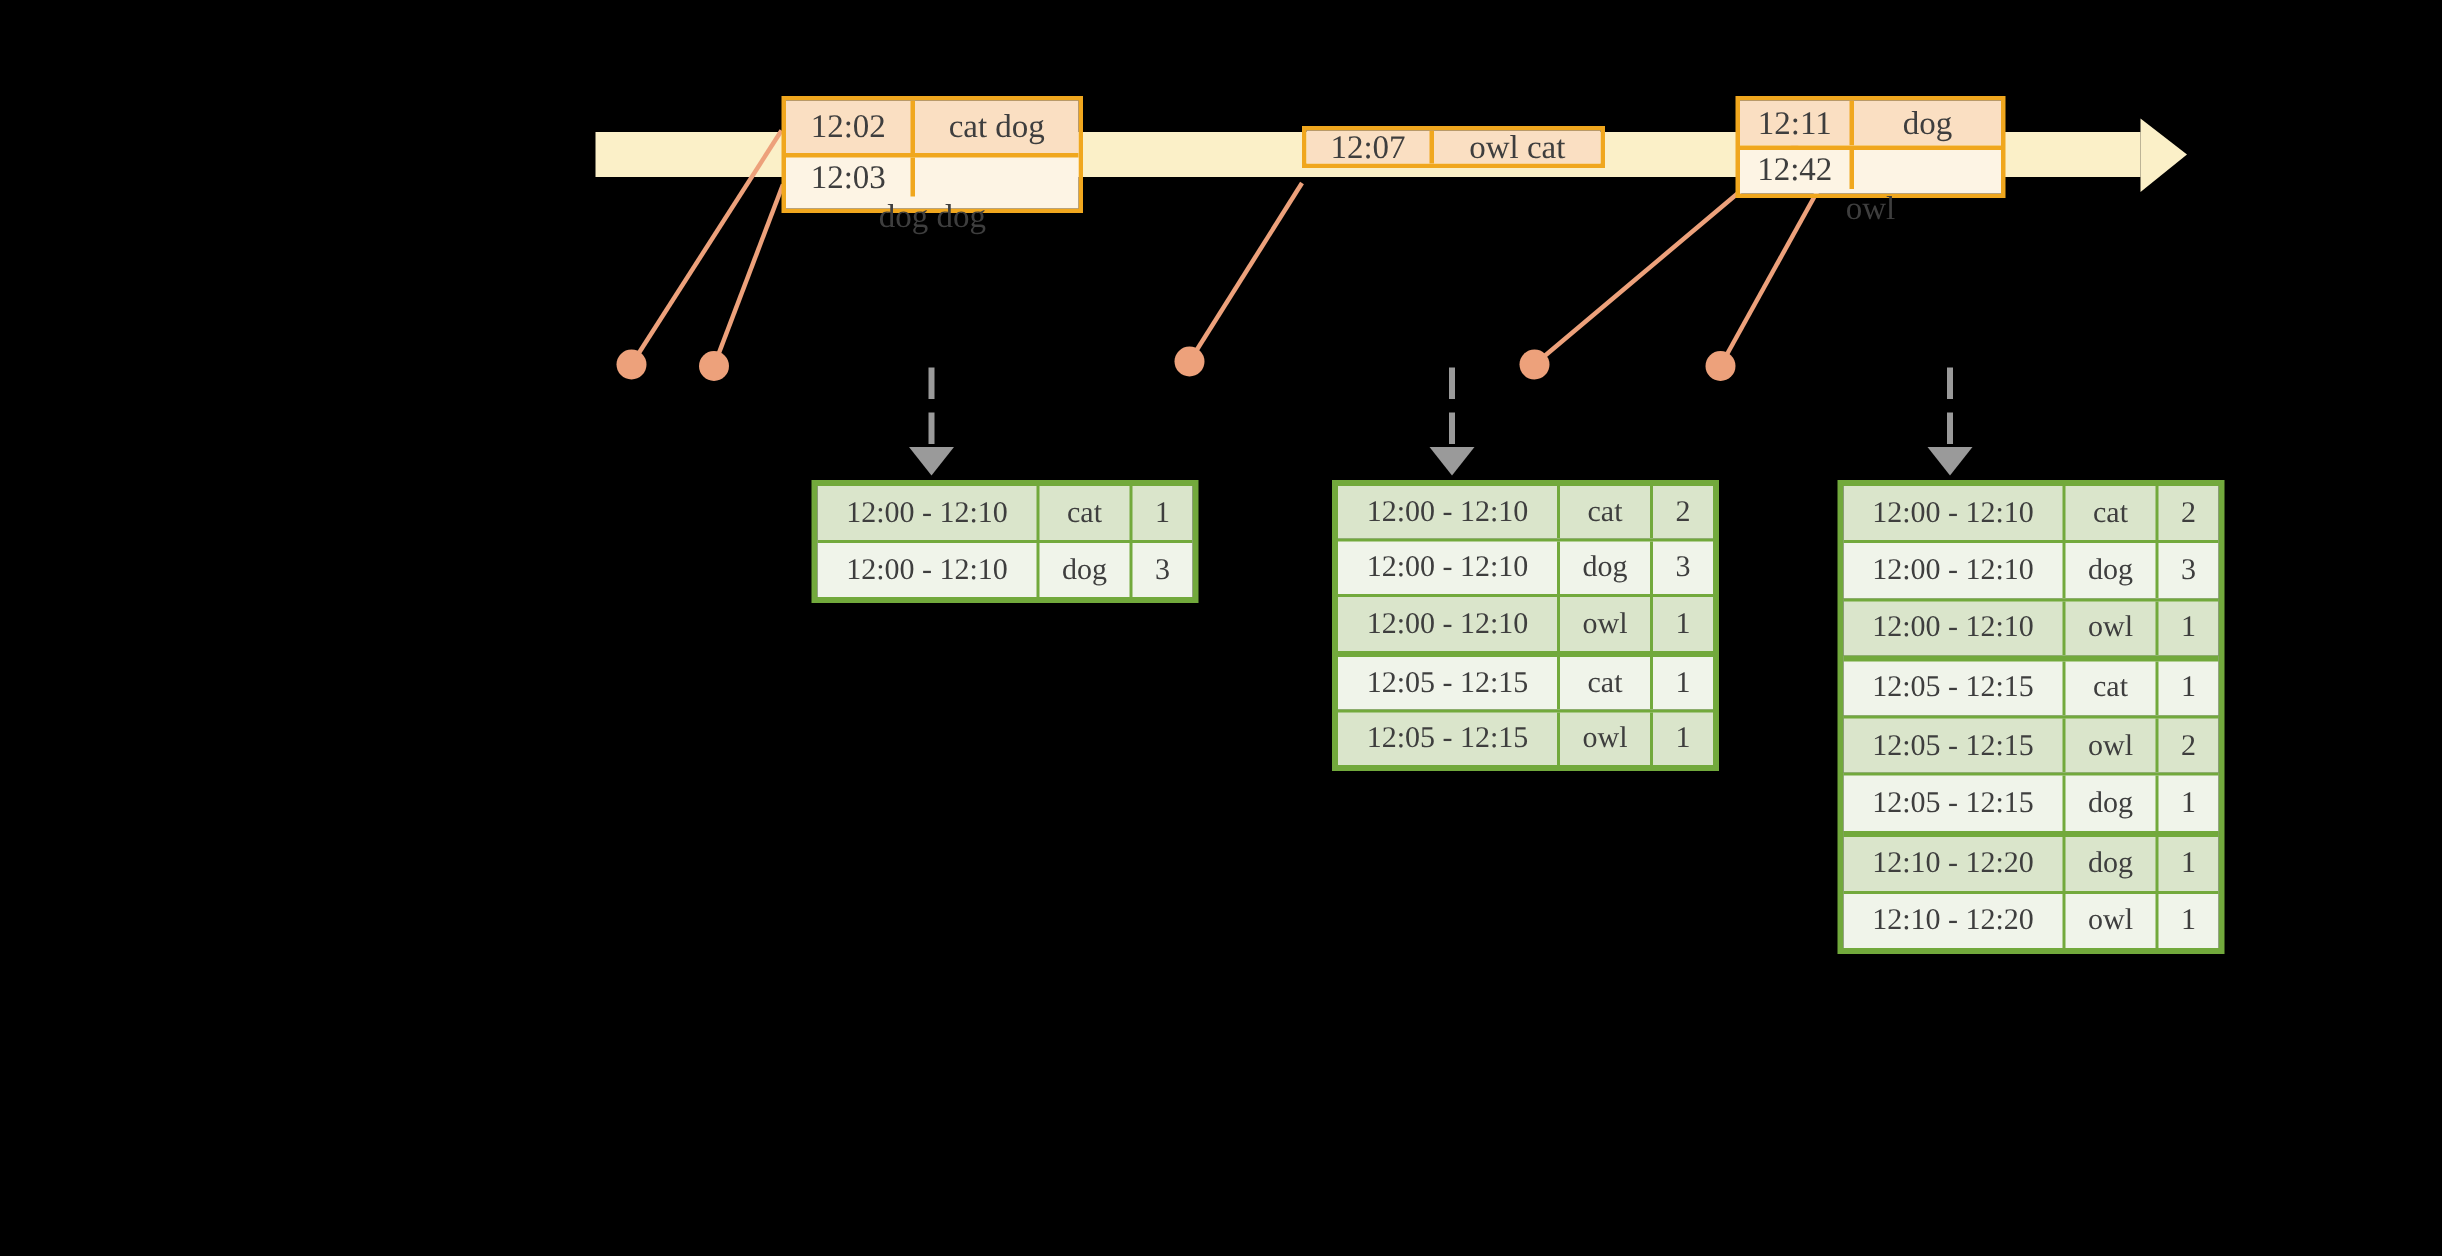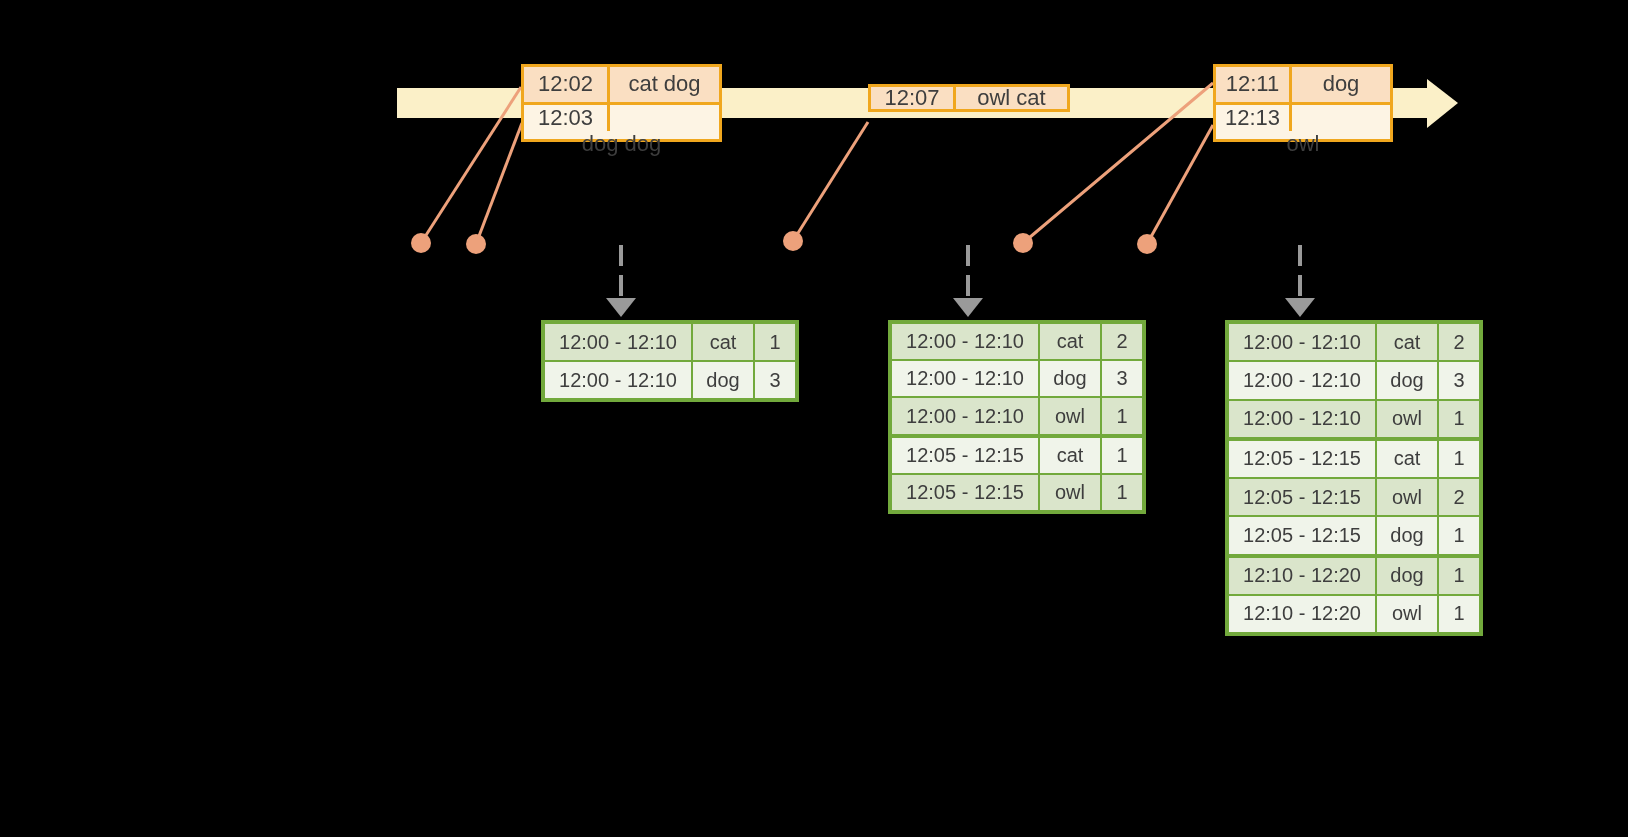--- a/index.html
+++ b/index.html
@@ -1,36 +1,36 @@
 <!DOCTYPE html>
 <html style="--background: #000000; --timeline_fill: #FBF0C8; --event_border: #F0A71E; --event_row_peach: #FADFC2; --event_row_cream: #FDF4E4; --dot_salmon: #EDA17B; --trigger_gray: #9A9A9A; --result_border: #72A93C; --result_row_sage: #DAE5CB; --result_row_light: #F0F4EA; --text: #3E3E3E;"><head>
 <meta charset="utf-8">
 <style>
   html,body{margin:0;padding:0;background:#000;}
   .canvas{
     position:relative;
     width:1628px;height:837px;
     background:var(--background,#000);
     overflow:hidden;
-    font-family:Liberation Sans, sans-serif;
+    font-family:Liberation Serif, serif;
     color:var(--text,#3E3E3E);
   }
   .gfx{position:absolute;left:0;top:0;z-index:1;}
 
   
   .event-table{
     position:absolute;z-index:2;
     box-sizing:border-box;
     border:3px solid var(--event_border,#F0A71E);
     display:flex;flex-direction:column;
     font-size:22px;
   }
   #ev1{left:521px;top:64px;width:201px;height:78px;}
   #ev2{left:868px;top:84px;width:202px;height:28px;}
-  #ev3{left:1213px;top:64px;width:180px;height:78px;}
+  #ev3{left:1157px;top:64px;width:180px;height:68px;}
   .ev-row{display:flex;flex:1;min-height:0;}
   .ev-row + .ev-row{border-top:3px solid var(--event_border,#F0A71E);}
   .cell{display:flex;align-items:center;justify-content:center;}
   .ev-time{border-right:3px solid var(--event_border,#F0A71E);}
   #ev1 .ev-time{width:83px;}
   #ev2 .ev-time{width:82px;}
   #ev3 .ev-time{width:73px;}
   .ev-words{flex:1;}
   .peach{background:var(--event_row_peach,#FADFC2);}
   .cream{background:var(--event_row_cream,#FDF4E4);flex-direction:column;}
@@ -107,21 +107,21 @@
         <div class="cell ev-time">12:07</div>
         <div class="cell ev-words">owl cat</div>
       </div>
     </div>
   <div id="ev3" class="event-table">
       <div class="ev-row peach">
         <div class="cell ev-time">12:11</div>
         <div class="cell ev-words">dog</div>
       </div>
       <div class="ev-row cream">
-        <div class="cell ev-time">12:13</div>
+        <div class="cell ev-time">12:42</div>
         <div class="cell ev-words">owl</div>
       </div>
     </div>
 
   <div id="rt1" class="result-table">
       <div class="rt-row sage">
         <div class="cell rt-window">12:00 - 12:10</div>
         <div class="cell rt-word">cat</div>
         <div class="cell rt-count">1</div>
       </div>

